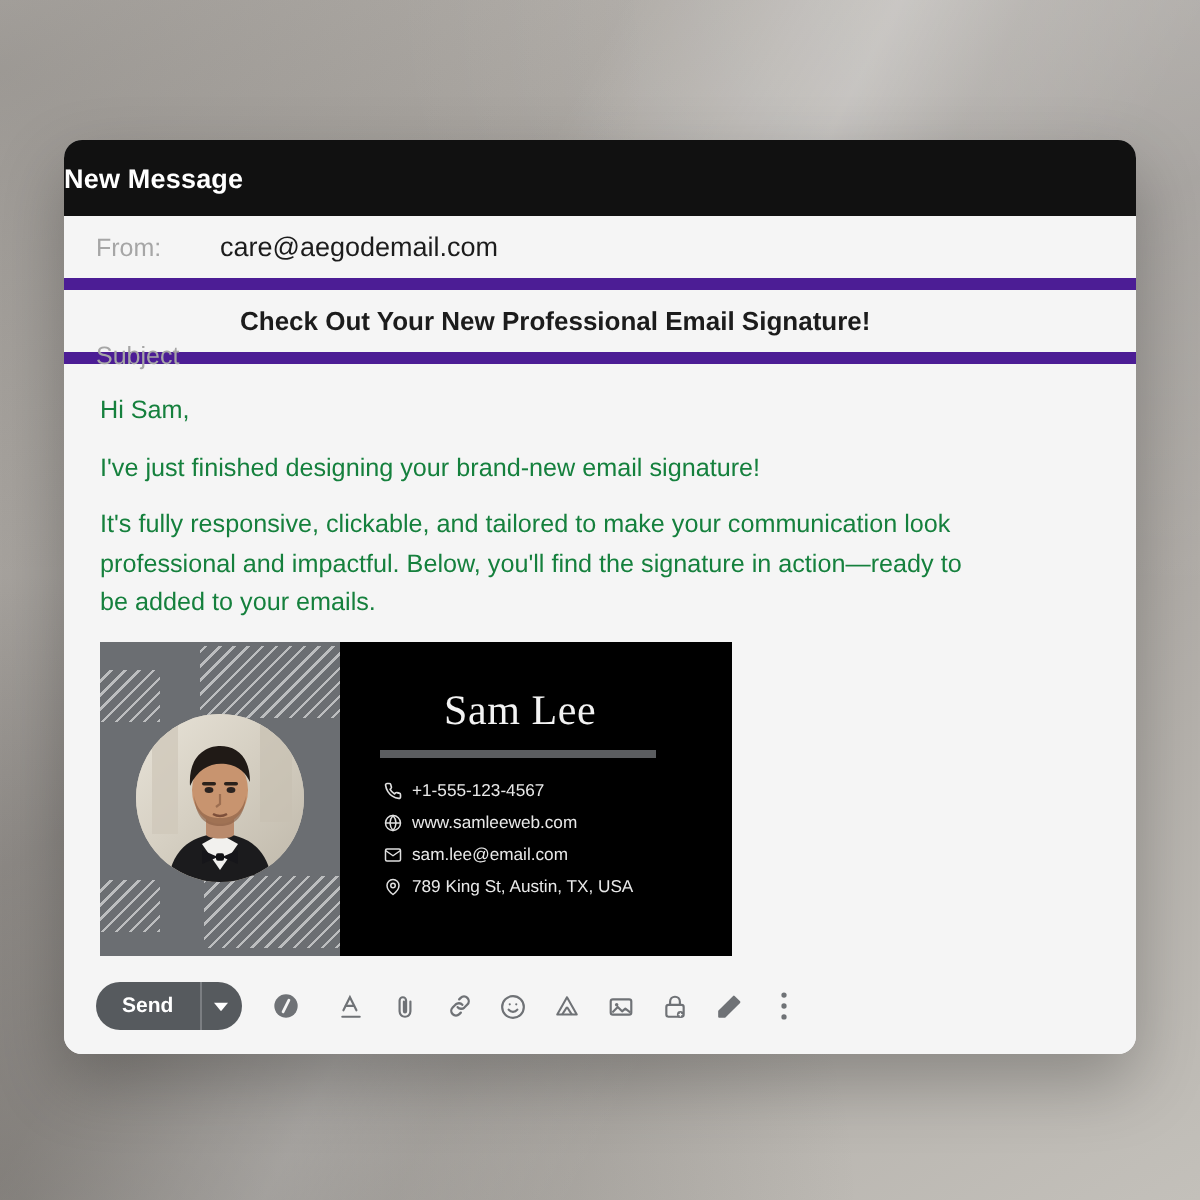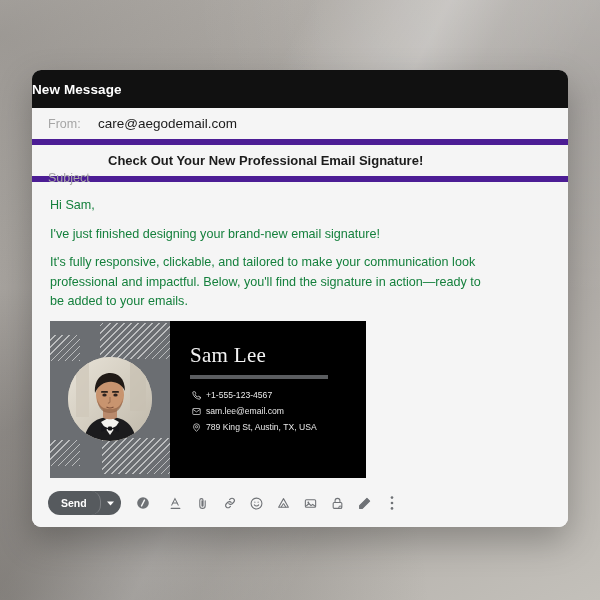--- a/index.html
+++ b/index.html
@@ -72,21 +72,21 @@
   .field-label {
     color: #a6a6a6;
     font-size: 12.5px;
     flex: 0 0 auto;
   }
   .field-label.from { width: 46px; }
   .field-label.subject { width: 56px; margin-top: 35px; }
   .field-value {
     color: #1c1c1c;
     font-size: 13.5px;
-    margin-left: 4px;
+    margin-left: 16px;
     white-space: nowrap;
     overflow: hidden;
   }
   .field-value.subject { font-size: 13px; font-weight: bold; }
 
   
   .mail-body {
     padding: 14px 18px 0 18px;
   }
   .mail-body p {
@@ -144,20 +144,21 @@
     padding: 24px 14px 0 20px;
     color: #ffffff;
   }
   .sig-name {
     font-family: "Liberation Serif", serif;
     font-size: 21px;
     font-weight: normal;
     letter-spacing: 0.3px;
     line-height: 1;
     color: #f3f3f3;
+    margin-left: 32px;
   }
   .sig-role {
     margin-top: 7px;
     font-size: 9.2px;
     letter-spacing: 3.1px;
     color: #e8e8e8;
   }
   .sig-divider {
     margin-top: 9px;
     width: 138px;
@@ -206,21 +207,20 @@
   }
   .send-main {
     padding: 0 13px;
     height: 100%;
     display: flex;
     align-items: center;
     color: #ffffff;
     font-size: 10.5px;
     font-weight: bold;
     border-right: 1px solid #7b7e82;
-    border-radius: 10px;
   }
   .send-caret {
     width: 20px; height: 100%;
     display: flex;
     align-items: center;
     justify-content: center;
   }
   .send-caret svg { display: block; }
 
   .tool-icons {
@@ -318,20 +318,30 @@
           <div class="sig-divider"></div>
 
           <ul class="sig-contacts">
             <li>
               <span class="sig-ico">
                 <svg width="9" height="9" viewBox="0 0 24 24" fill="none" stroke="#e0e0e0" stroke-width="2.2" stroke-linecap="round" stroke-linejoin="round">
                   <path d="M22 16.9v3a2 2 0 0 1-2.2 2 19.8 19.8 0 0 1-8.6-3.1 19.5 19.5 0 0 1-6-6A19.8 19.8 0 0 1 2.1 4.2 2 2 0 0 1 4.1 2h3a2 2 0 0 1 2 1.7c.1 1 .4 1.9.7 2.8a2 2 0 0 1-.5 2.1L8.1 9.9a16 16 0 0 0 6 6l1.3-1.3a2 2 0 0 1 2.1-.4c.9.3 1.8.6 2.8.7a2 2 0 0 1 1.7 2Z"></path>
                 </svg>
               </span>
               <span>+1-555-123-4567</span>
+            </li>
+            <li>
+              <span class="sig-ico">
+                <svg width="9" height="9" viewBox="0 0 24 24" fill="none" stroke="#e0e0e0" stroke-width="2">
+                  <circle cx="12" cy="12" r="10"></circle>
+                  <path d="M2 12h20"></path>
+                  <path d="M12 2a15.3 15.3 0 0 1 4 10 15.3 15.3 0 0 1-4 10 15.3 15.3 0 0 1-4-10 15.3 15.3 0 0 1 4-10Z"></path>
+                </svg>
+              </span>
+              <span>www.samleeweb.com</span>
             </li>
             <li>
               <span class="sig-ico">
                 <svg width="9" height="9" viewBox="0 0 24 24" fill="none" stroke="#e0e0e0" stroke-width="2" stroke-linejoin="round">
                   <rect x="2" y="4" width="20" height="16" rx="2"></rect>
                   <path d="m2 6 10 7 10-7"></path>
                 </svg>
               </span>
               <span>sam.lee@email.com</span>
             </li>

